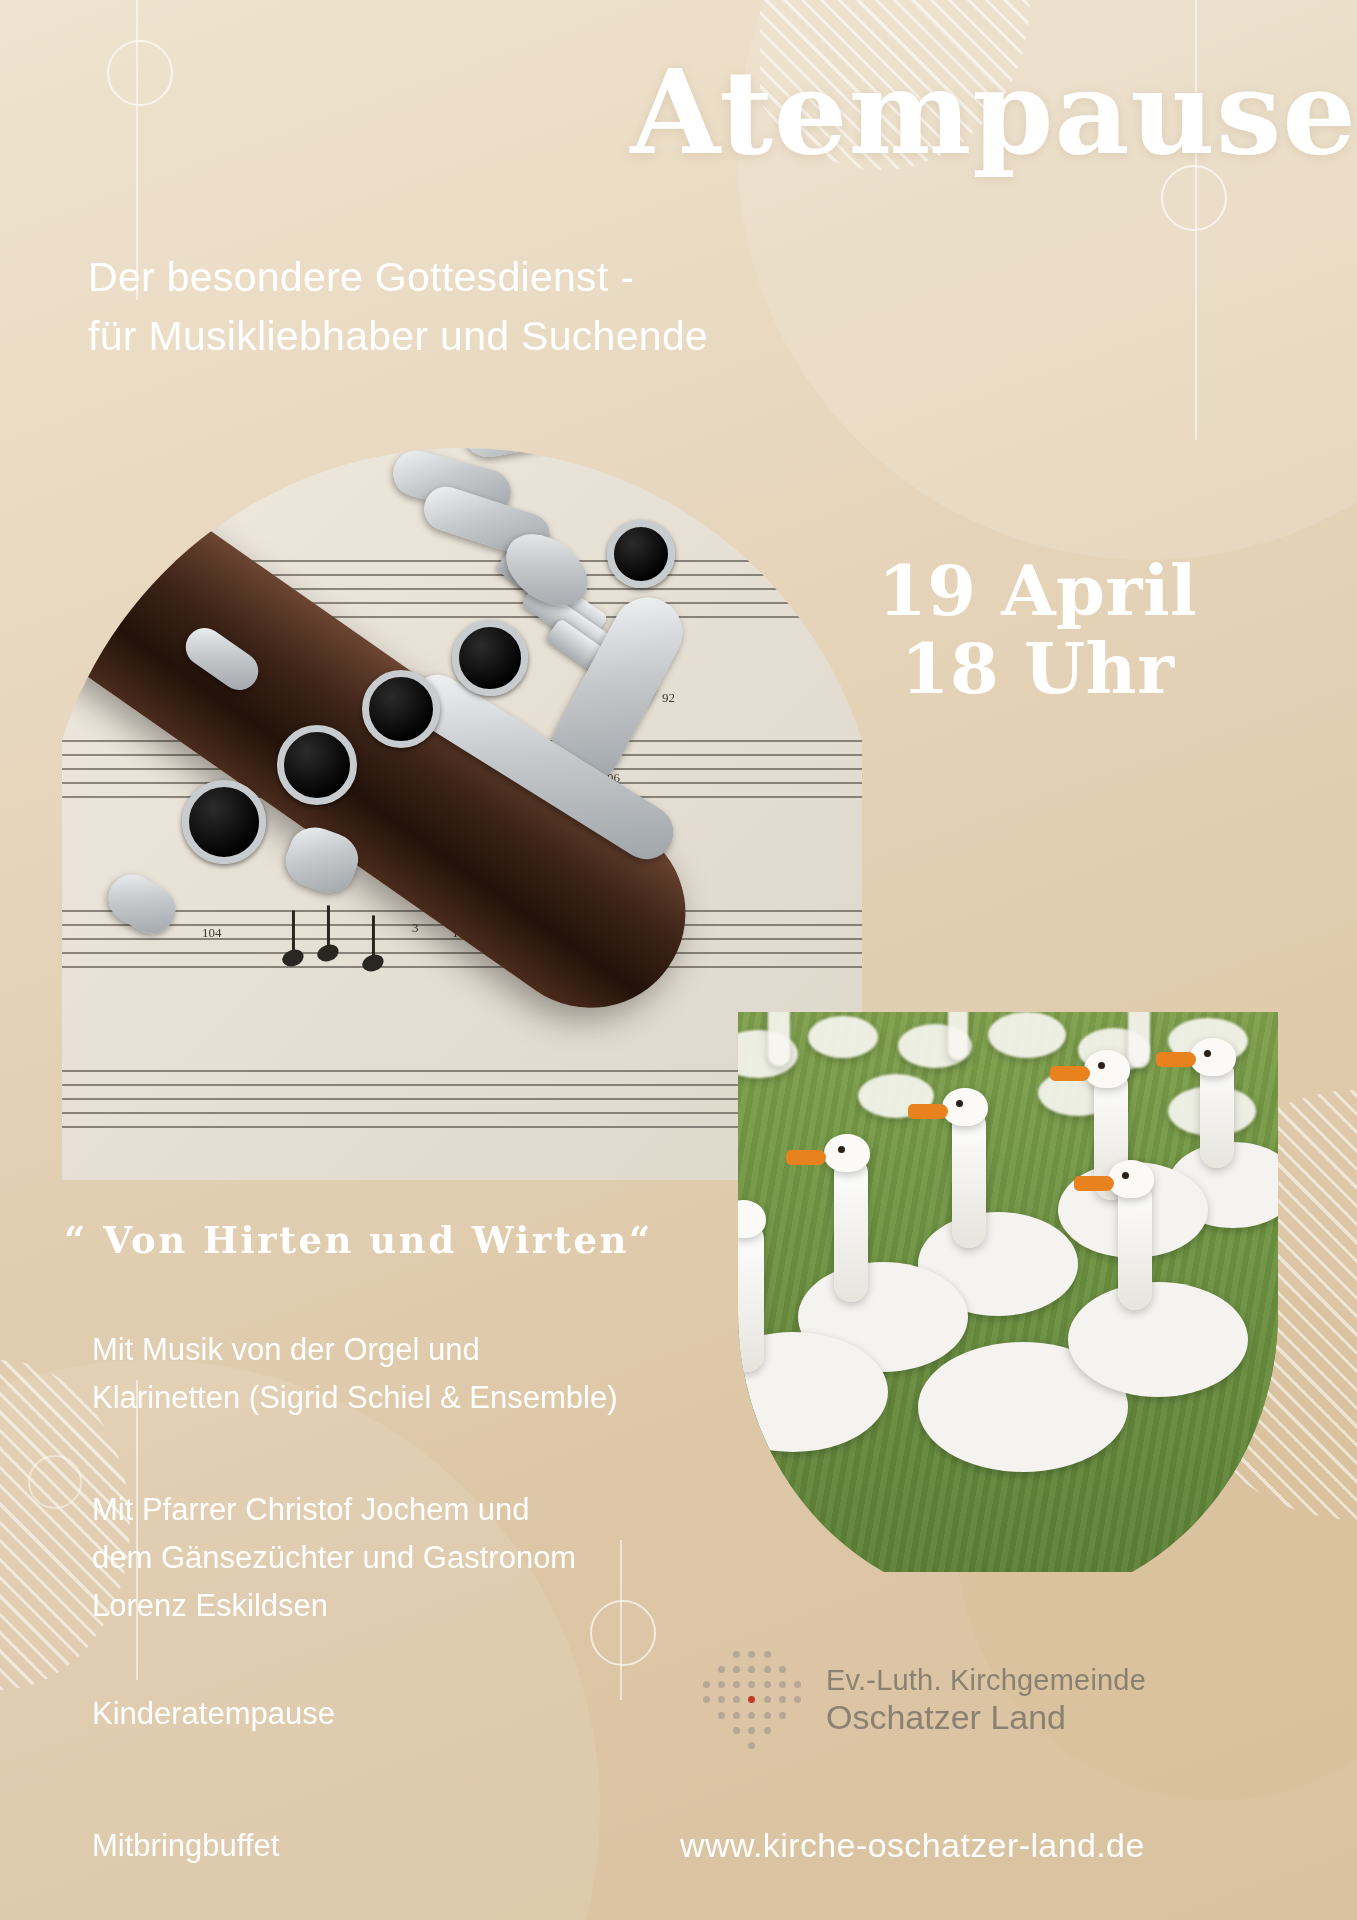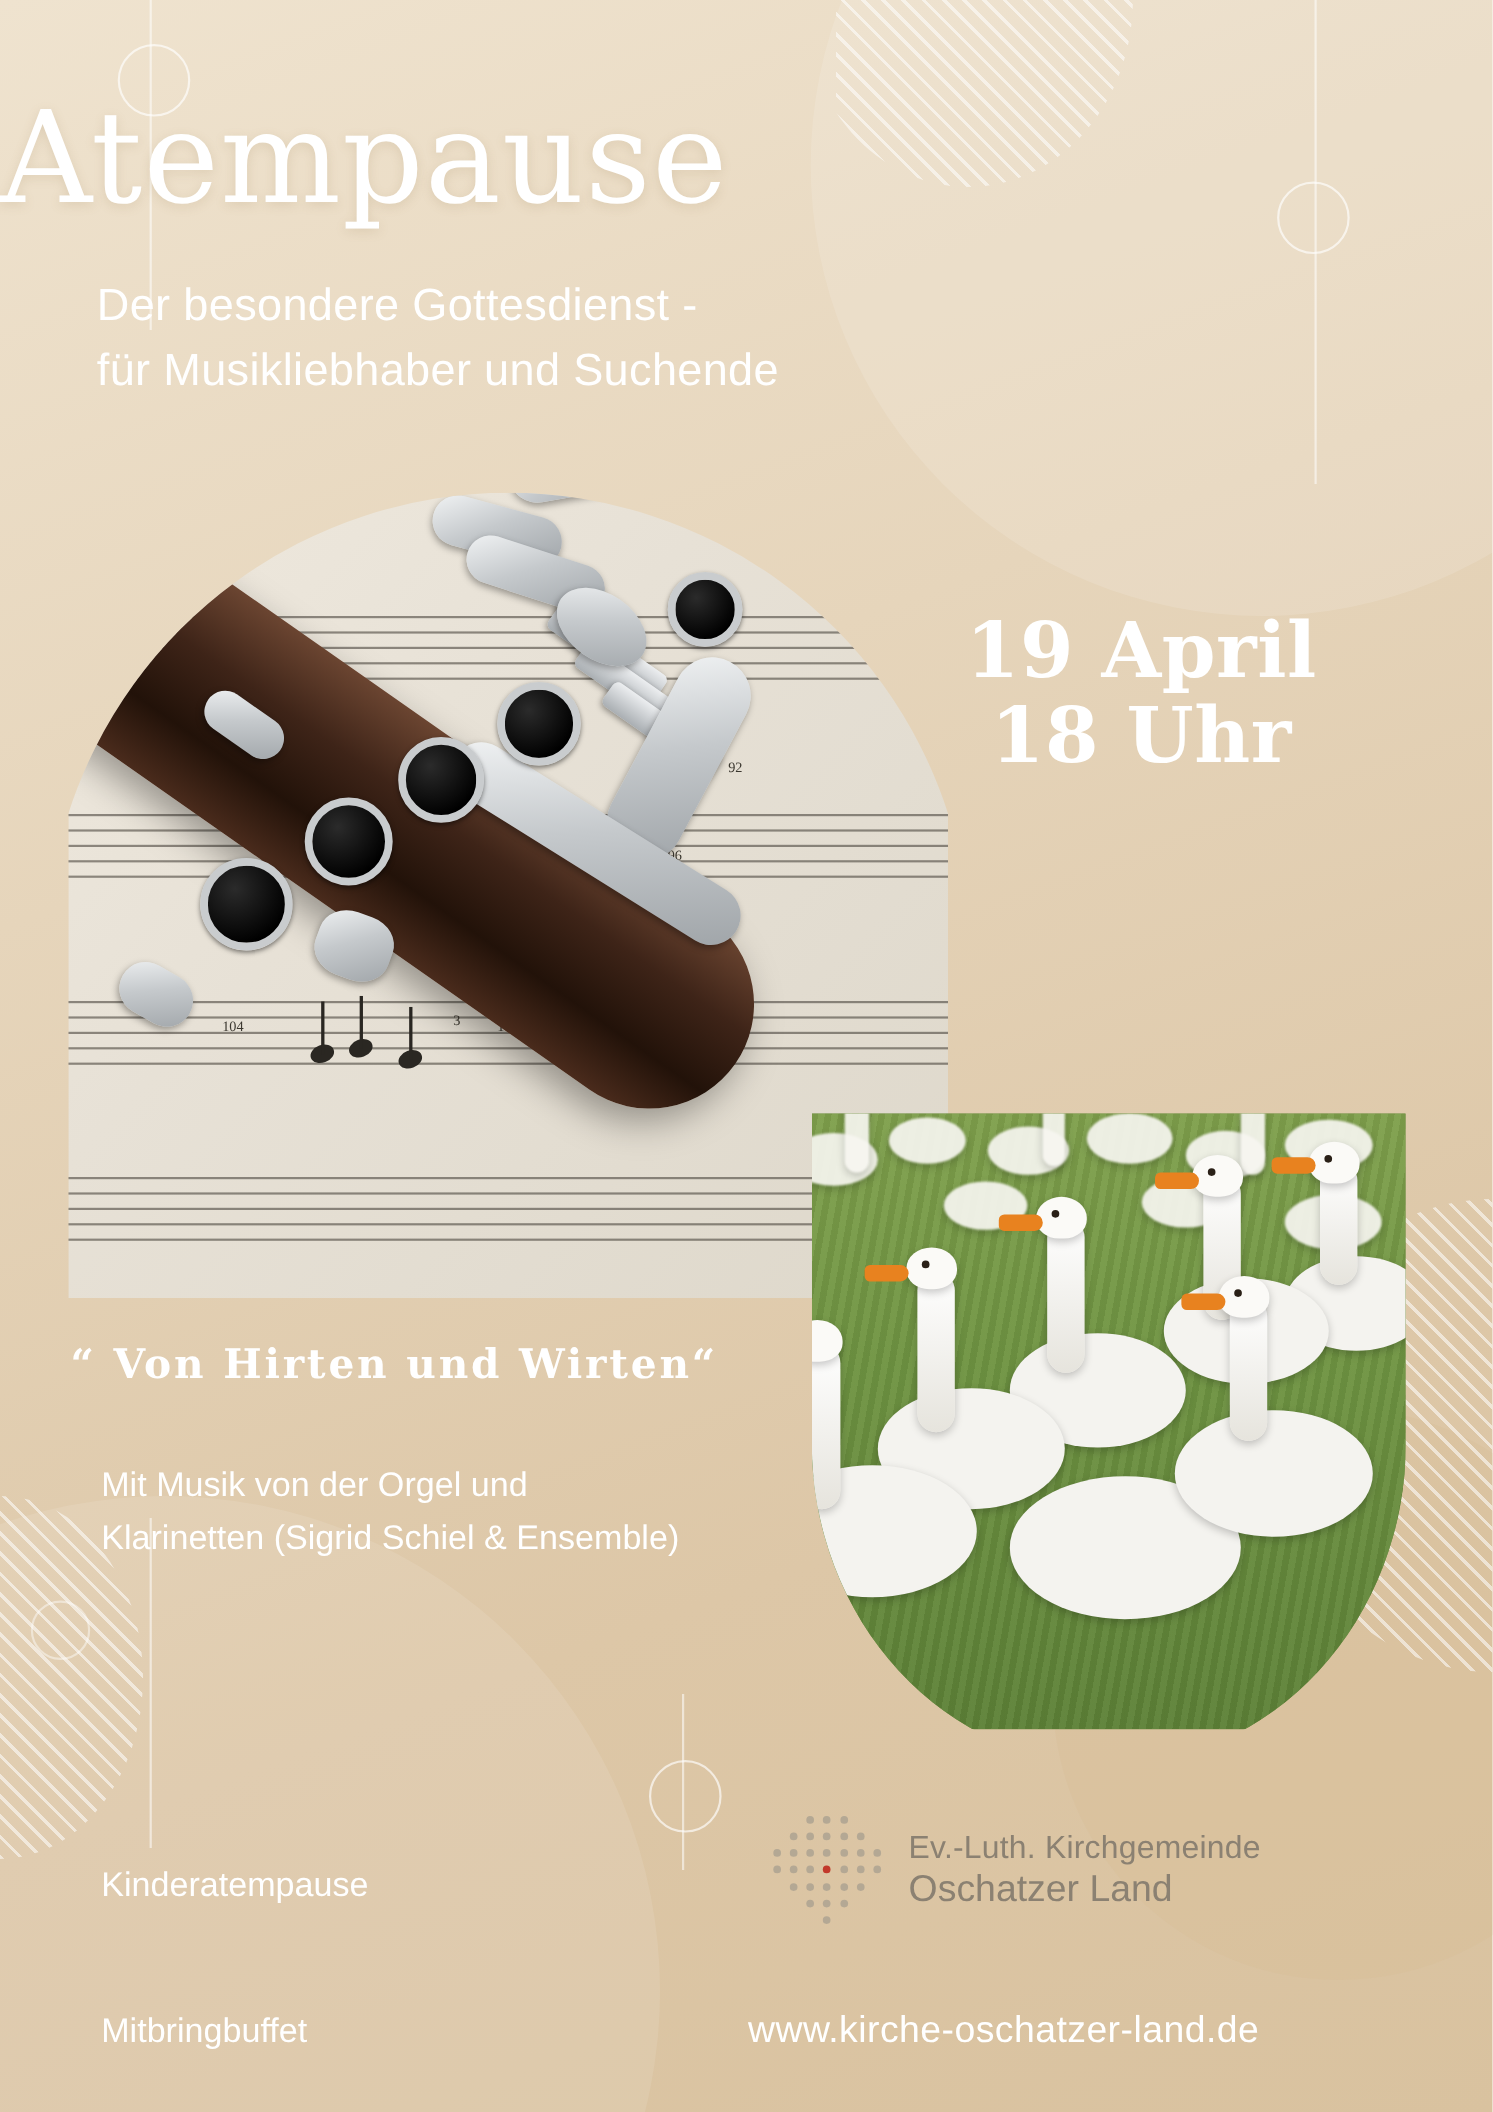--- a/index.html
+++ b/index.html
@@ -89,29 +89,28 @@
   .ring-b { right: 130px; top: 165px; width: 62px; height: 62px; }
   .ring-c { left: 590px; top: 1600px; width: 62px; height: 62px; }
   .ring-d { left: 28px; top: 1455px; width: 50px; height: 50px; border-color: rgba(255,255,255,0.45); }
 
   
   .title {
     position: absolute;
     top: 52px;
     left: 0;
     width: 100%;
-    text-align: left;
+    text-align: right;
     color: #ffffff;
     font-family: "DejaVu Serif", serif;
-    font-weight: 400;
+    font-weight: 700;
     font-size: 116px;
     letter-spacing: 1px;
     line-height: 1.05;
     text-shadow: 0 2px 10px rgba(150,120,80,0.18);
-    margin-top: 32px;
   }
   .subtitle {
     position: absolute;
     top: 248px;
     left: 88px;
     width: 760px;
     color: #ffffff;
     font-size: 41px;
     line-height: 1.45;
     font-weight: 400;
@@ -501,20 +500,23 @@
     <div class="goose body" style="left:330px; top:270px; width:180px; height:115px;"></div>
     <div class="goose neck" style="left:380px; top:168px; height:130px;"></div>
     <div class="goose head" style="left:370px; top:148px;"></div>
     <div class="beak" style="left:336px; top:164px;"></div>
     <div class="eye" style="left:384px; top:160px;"></div>
   </div>
 
   <div class="quote-line">“ Von Hirten und Wirten“</div>
   <div class="body-block blk1" style="white-space: pre-line;">Mit Musik von der Orgel und
 Klarinetten (Sigrid Schiel &amp; Ensemble)</div>
+  <div class="body-block blk2" style="white-space: pre-line;">Mit Pfarrer Christof Jochem und
+dem Gänsezüchter und Gastronom
+Lorenz Eskildsen</div>
   <div class="body-block blk3">Kinderatempause</div>
   <div class="body-block blk4">Mitbringbuffet</div>
 
   <div class="logo">
     <div class="dotgrid">
       <i class="off"></i>
         <i class="off"></i>
         <i></i>
         <i></i>
         <i></i>

